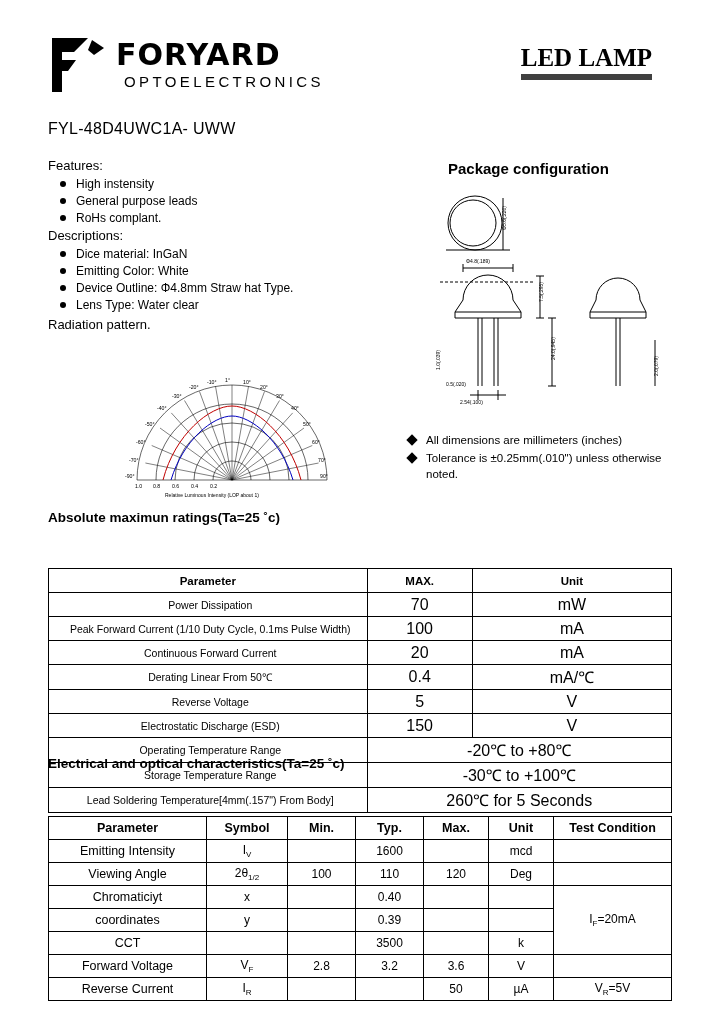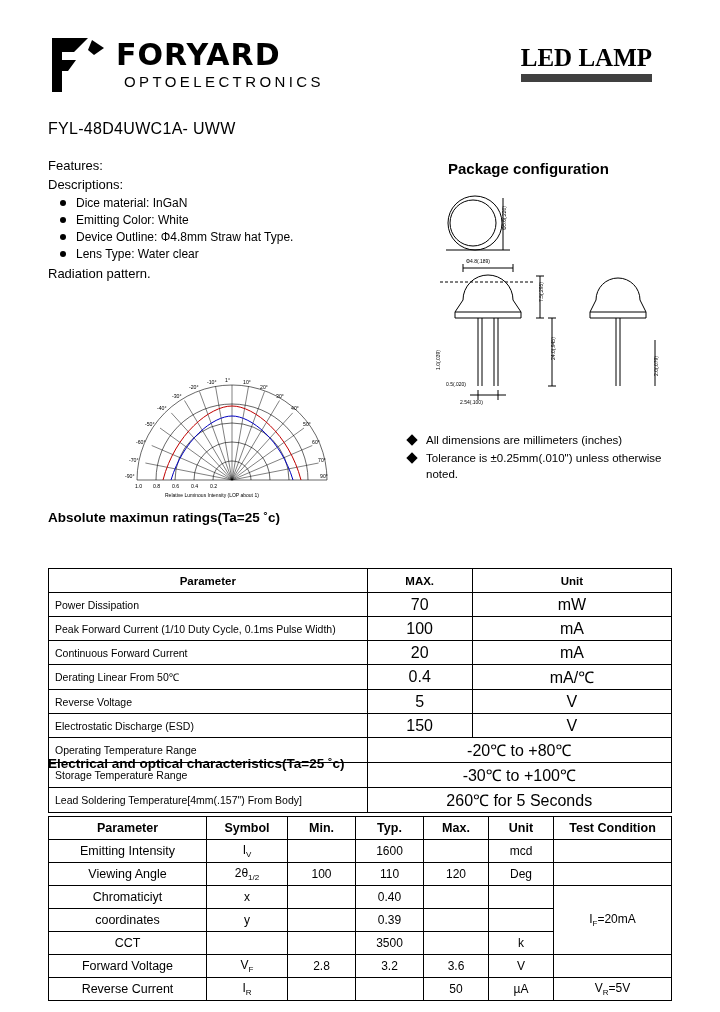--- a/index.html
+++ b/index.html
@@ -27,21 +27,21 @@
     font-weight:bold;font-size:30px;letter-spacing:1px;line-height:30px;
   }
   .brand-sub{
     font-family:"Liberation Sans", sans-serif;
     font-size:15px;letter-spacing:3.4px;margin-top:3px;margin-left:8px;
   }
   .doc-title{
     position:absolute;right:20px;top:8px;
     font-family:"Liberation Serif", serif;
     font-weight:bold;font-size:25px;
-    border-bottom:8px solid #404040;padding-bottom:2px;
+    border-bottom:6px solid #404040;padding-bottom:2px;
   }
   .part-no{
     position:absolute;left:48px;top:120px;
     font-size:16px;font-weight:normal;letter-spacing:.3px;
   }
   
   .features{position:absolute;left:48px;top:158px;width:330px;font-size:12.5px;}
   .sec-label{font-size:13px;margin:0 0 4px 0;}
   ul.bul{list-style:none;margin:0 0 3px 0;padding:0;}
   ul.bul li{
@@ -67,21 +67,21 @@
   }
   
   .polar{position:absolute;left:115px;top:360px;width:235px;height:140px;}
   
   .tbl-title{font-size:13.5px;font-weight:bold;}
   #abs-title{position:absolute;left:48px;top:510px;}
   table{border-collapse:collapse;font-size:11px;margin-top:40px;}
   .abs-tbl{position:absolute;left:48px;top:528px;width:624px;}
   .abs-tbl td,.abs-tbl th{border:1px solid #000;height:21px;}
   .abs-tbl th{font-size:11.5px;font-weight:bold;}
-  .abs-tbl td.p{padding-left:6px;text-align:left;font-size:10.5px;}
+  .abs-tbl td.p{padding-left:6px;text-align:center;font-size:10.5px;}
   .abs-tbl td.c{text-align:center;font-size:16px;}
   #eo-title{position:absolute;left:48px;top:756px;}
   .eo-tbl{position:absolute;left:48px;top:776px;width:624px;}
   .eo-tbl td,.eo-tbl th{border:1px solid #000;height:20px;text-align:center;font-size:12px;}
   .eo-tbl th{font-weight:bold;font-size:12.5px;}
   .eo-tbl td.param{font-size:12.5px;}
   sub{font-size:8px;}
 </style>
 </head>
 <body>
@@ -101,20 +101,25 @@
         <div class="brand-sub">OPTOELECTRONICS</div>
       </div>
     </div>
     <div class="doc-title">LED LAMP</div>
   </div>
 
   <div class="part-no">FYL-48D4UWC1A- UWW</div>
 
   <div class="features">
     <div class="sec-label">Features:</div>
+    <ul class="bul">
+      <li>High instensity</li>
+      <li>General purpose leads</li>
+      <li>RoHs complant.</li>
+    </ul>
     <div class="sec-label">Descriptions:</div>
     <ul class="bul">
       <li>Dice material: InGaN</li>
       <li>Emitting Color: White</li>
       <li>Device Outline: Φ4.8mm Straw hat Type.</li>
       <li>Lens Type: Water clear</li>
     </ul>
     <div class="rad-pattern-label">Radiation pattern.</div>
   </div>
 

